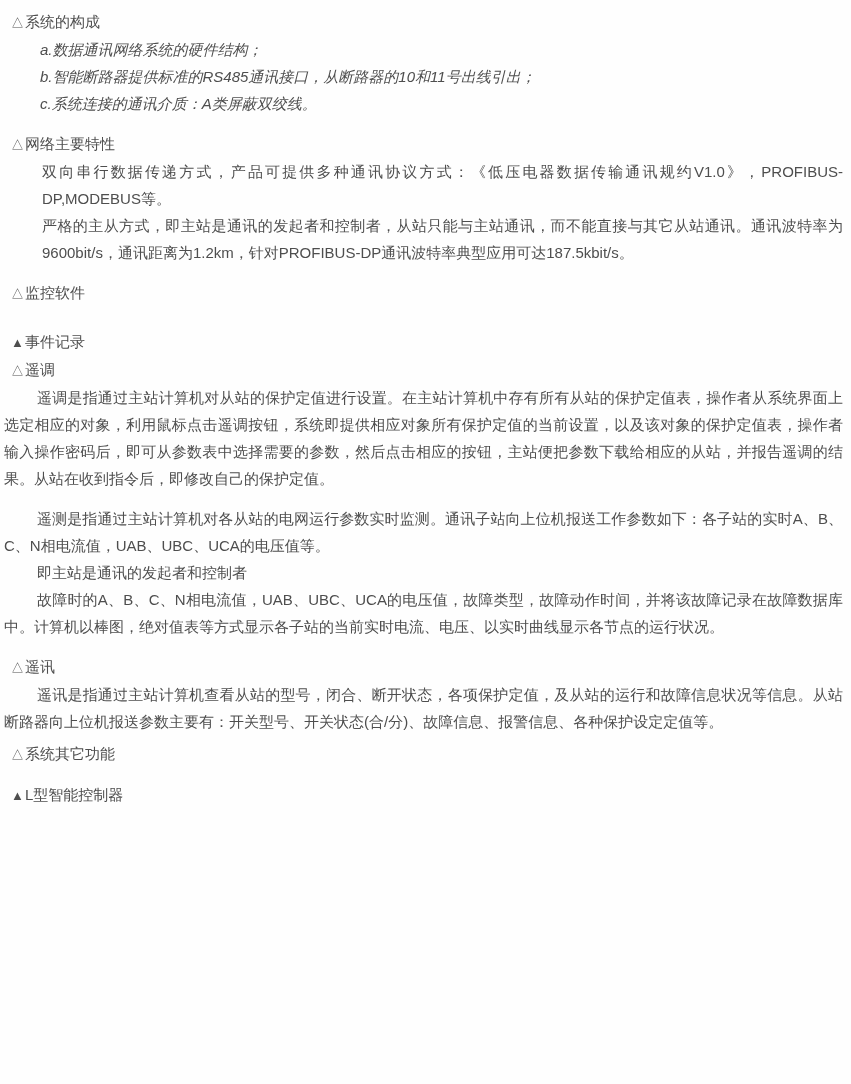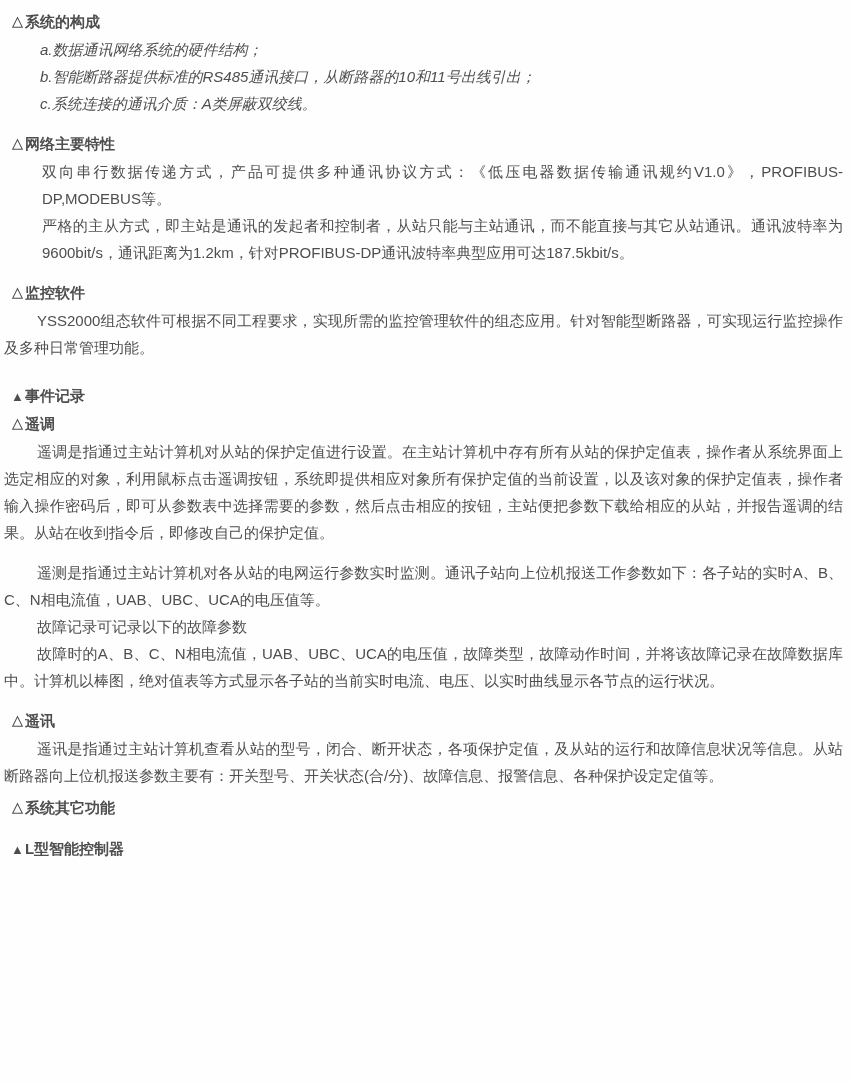--- a/index.html
+++ b/index.html
@@ -25,21 +25,21 @@
   }
   section:first-of-type { margin-top: 0; }
   
   section:nth-of-type(4)  { margin-top: 21px; }  
   section:nth-of-type(5)  { margin-top: 0; }     
   section:nth-of-type(8)  { margin-top: 5px; }   
   section:nth-of-type(10) { margin-top: 17px; }  
   h2 {
     margin: 0 0 0 7px;
     font-size: 15px;
-    font-weight: bold;
+    font-weight: normal;
     line-height: 27px;
     color: #4e4e4e;
   }
   .marker {
     font-size: 13px;
     letter-spacing: 1px;
   }
   p {
     margin: 0;
     line-height: 27px;
@@ -60,32 +60,31 @@
         <p class="list">b.智能断路器提供标准的RS485通讯接口，从断路器的10和11号出线引出；</p>
         <p class="list">c.系统连接的通讯介质：A类屏蔽双绞线。</p>
       </section>
       <section>
         <h2><span class="marker">△</span><span>网络主要特性</span></h2>
         <p class="block">双向串行数据传递方式，产品可提供多种通讯协议方式：《低压电器数据传输通讯规约V1.0》，PROFIBUS-DP,MODEBUS等。</p>
         <p class="block">严格的主从方式，即主站是通讯的发起者和控制者，从站只能与主站通讯，而不能直接与其它从站通讯。通讯波特率为9600bit/s，通讯距离为1.2km，针对PROFIBUS-DP通讯波特率典型应用可达187.5kbit/s。</p>
       </section>
       <section>
         <h2><span class="marker">△</span><span>监控软件</span></h2>
-        <p class="indent">YSS2000组态软件可根据不同工程要求，实现所需的监控管理软件的组态应用。针对智能型断路器，可实现运行监控操作及多种日常管理功能。</p>
       </section>
       <section>
         <h2><span class="marker">▲</span><span>事件记录</span></h2>
       </section>
       <section>
         <h2><span class="marker">△</span><span>遥调</span></h2>
         <p class="indent">遥调是指通过主站计算机对从站的保护定值进行设置。在主站计算机中存有所有从站的保护定值表，操作者从系统界面上选定相应的对象，利用鼠标点击遥调按钮，系统即提供相应对象所有保护定值的当前设置，以及该对象的保护定值表，操作者输入操作密码后，即可从参数表中选择需要的参数，然后点击相应的按钮，主站便把参数下载给相应的从站，并报告遥调的结果。从站在收到指令后，即修改自己的保护定值。</p>
       </section>
       <section>
         <p class="indent">遥测是指通过主站计算机对各从站的电网运行参数实时监测。通讯子站向上位机报送工作参数如下：各子站的实时A、B、C、N相电流值，UAB、UBC、UCA的电压值等。</p>
-        <p class="indent">故障记录可记录以下的故障参数</p>
+        <p class="indent">即主站是通讯的发起者和控制者</p>
         <p class="indent">故障时的A、B、C、N相电流值，UAB、UBC、UCA的电压值，故障类型，故障动作时间，并将该故障记录在故障数据库中。计算机以棒图，绝对值表等方式显示各子站的当前实时电流、电压、以实时曲线显示各节点的运行状况。</p>
       </section>
       <section>
         <h2><span class="marker">△</span><span>遥讯</span></h2>
         <p class="indent">遥讯是指通过主站计算机查看从站的型号，闭合、断开状态，各项保护定值，及从站的运行和故障信息状况等信息。从站断路器向上位机报送参数主要有：开关型号、开关状态(合/分)、故障信息、报警信息、各种保护设定定值等。</p>
       </section>
       <section>
         <h2><span class="marker">△</span><span>系统其它功能</span></h2>
       </section>
       <section>

